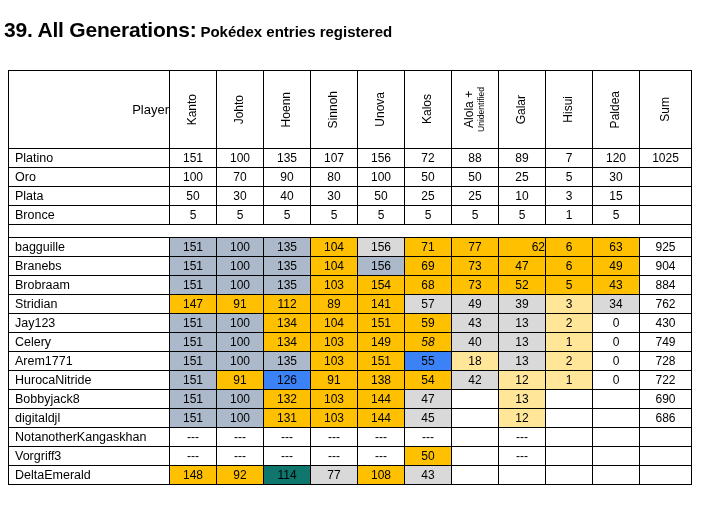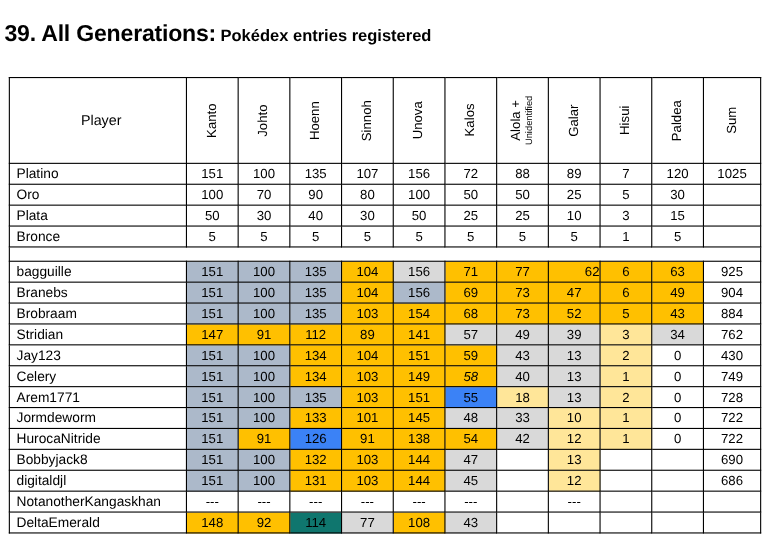--- a/index.html
+++ b/index.html
@@ -6,21 +6,21 @@
   body{width:704px;height:506px;position:relative;font-family:"Liberation Sans",sans-serif;color:#000;overflow:hidden;}
   .title{position:absolute;left:0;top:4px;margin:4px;font-weight:bold;white-space:nowrap;}
   .title .main{font-size:21px;letter-spacing:-0.2px;}
   .title .sub{font-size:15px;margin-left:4px;}
   table.dex{position:absolute;left:8px;top:70px;border-collapse:collapse;table-layout:fixed;}
   col.w-player{width:161px;}
   col.w-num{width:47px;}
   col.w-sum{width:52px;}
   .dex th,.dex td{border:1px solid #000;padding:0;font-size:12px;font-weight:normal;background:#fff;}
   .dex thead th{height:77px;vertical-align:middle;}
-  .dex thead th.player-h{text-align:center;padding-left:6px;font-size:13px;margin-top:36px;}
+  .dex thead th.player-h{text-align:right;padding-left:6px;font-size:13px;margin-top:36px;}
   .vtext{writing-mode:vertical-rl;transform:rotate(180deg);margin:0 auto;display:block;line-height:1.15;font-size:12px;white-space:nowrap;}
   .vtext .sub-line{display:block;font-size:8.5px;}
   .dex tbody td{height:18px;text-align:center;font-size:12px;}
   .dex tbody td.name{text-align:left;padding-left:6px;font-size:12.5px;white-space:nowrap;overflow:hidden;}
   .dex tr.gap td{height:12px;background:#fff;}
 </style>
 </head>
 <body>
 
 <div class="page">
@@ -231,34 +231,20 @@
           <td style="background: rgb(255, 192, 0);">103</td>
           <td style="background: rgb(255, 192, 0);">151</td>
           <td style="background: #3b82f6;">55</td>
           <td style="background: rgb(255, 230, 153);">18</td>
           <td style="background: rgb(217, 217, 217);">13</td>
           <td style="background: rgb(255, 230, 153);">2</td>
           <td>0</td>
           <td>728</td>
         </tr>
         <tr>
-          <td class="name">Jormdeworm</td>
-          <td style="background: rgb(172, 185, 202);">151</td>
-          <td style="background: rgb(172, 185, 202);">100</td>
-          <td style="background: rgb(255, 192, 0);">133</td>
-          <td style="background: rgb(255, 192, 0);">101</td>
-          <td style="background: rgb(255, 192, 0);">145</td>
-          <td style="background: rgb(217, 217, 217);">48</td>
-          <td style="background: rgb(217, 217, 217);">33</td>
-          <td style="background: rgb(255, 230, 153);">10</td>
-          <td style="background: rgb(255, 230, 153);">1</td>
-          <td>0</td>
-          <td>722</td>
-        </tr>
-        <tr>
           <td class="name">HurocaNitride</td>
           <td style="background: rgb(172, 185, 202);">151</td>
           <td style="background: rgb(255, 192, 0);">91</td>
           <td style="background: #3b82f6;">126</td>
           <td style="background: rgb(255, 192, 0);">91</td>
           <td style="background: rgb(255, 192, 0);">138</td>
           <td style="background: rgb(255, 192, 0);">54</td>
           <td style="background: rgb(217, 217, 217);">42</td>
           <td style="background: rgb(255, 230, 153);">12</td>
           <td style="background: rgb(255, 230, 153);">1</td>
@@ -301,20 +287,34 @@
           <td>---</td>
           <td>---</td>
           <td>---</td>
           <td></td>
           <td>---</td>
           <td></td>
           <td></td>
           <td></td>
         </tr>
         <tr>
+          <td class="name">Vorgriff3</td>
+          <td>---</td>
+          <td>---</td>
+          <td>---</td>
+          <td>---</td>
+          <td>---</td>
+          <td style="background: rgb(255, 192, 0);">50</td>
+          <td></td>
+          <td>---</td>
+          <td></td>
+          <td></td>
+          <td></td>
+        </tr>
+        <tr>
           <td class="name">DeltaEmerald</td>
           <td style="background: rgb(255, 192, 0);">148</td>
           <td style="background: rgb(255, 192, 0);">92</td>
           <td style="background: #0f766e; margin-top: 48px;">114</td>
           <td style="background: rgb(217, 217, 217);">77</td>
           <td style="background: rgb(255, 192, 0);">108</td>
           <td style="background: rgb(217, 217, 217);">43</td>
           <td></td>
           <td></td>
           <td></td>

